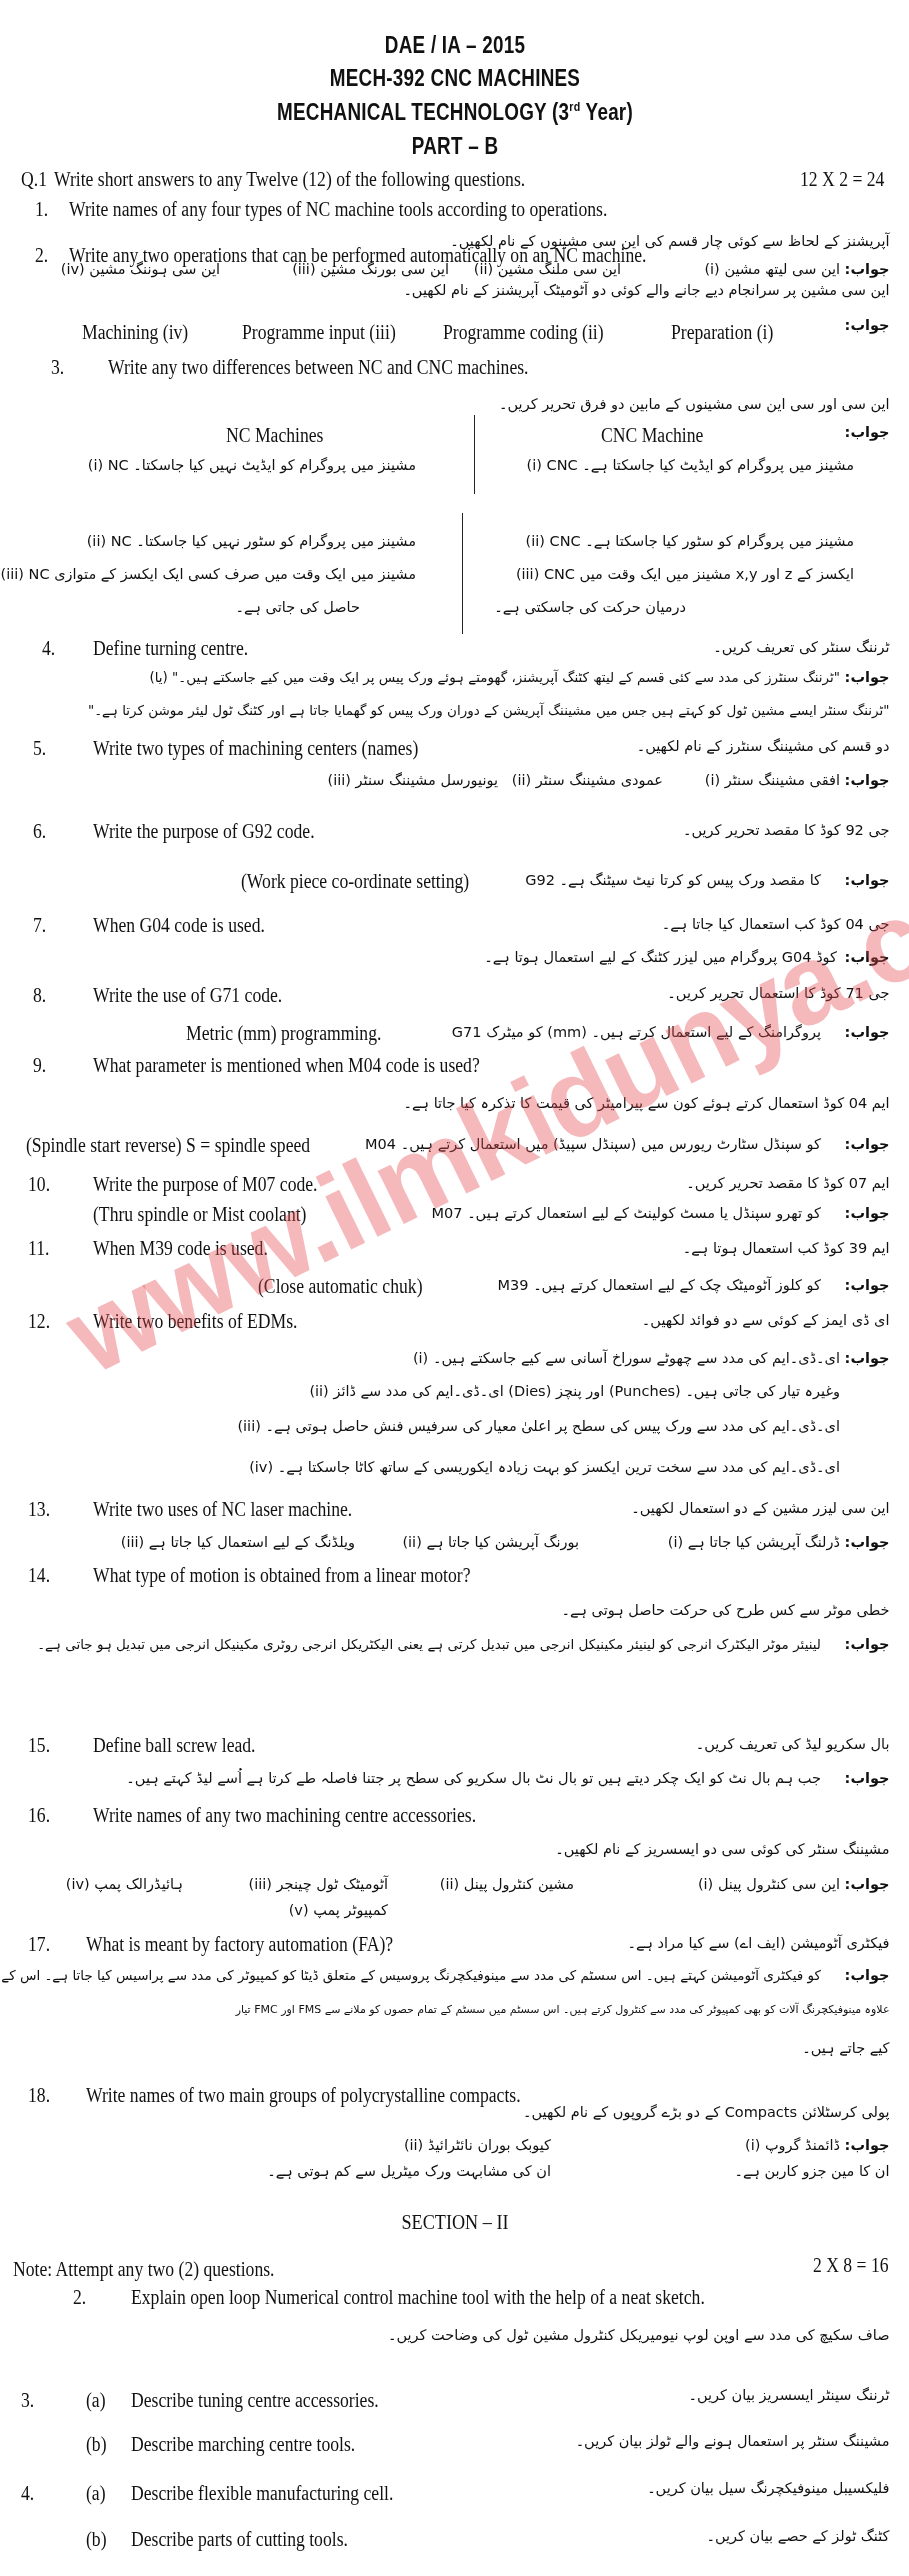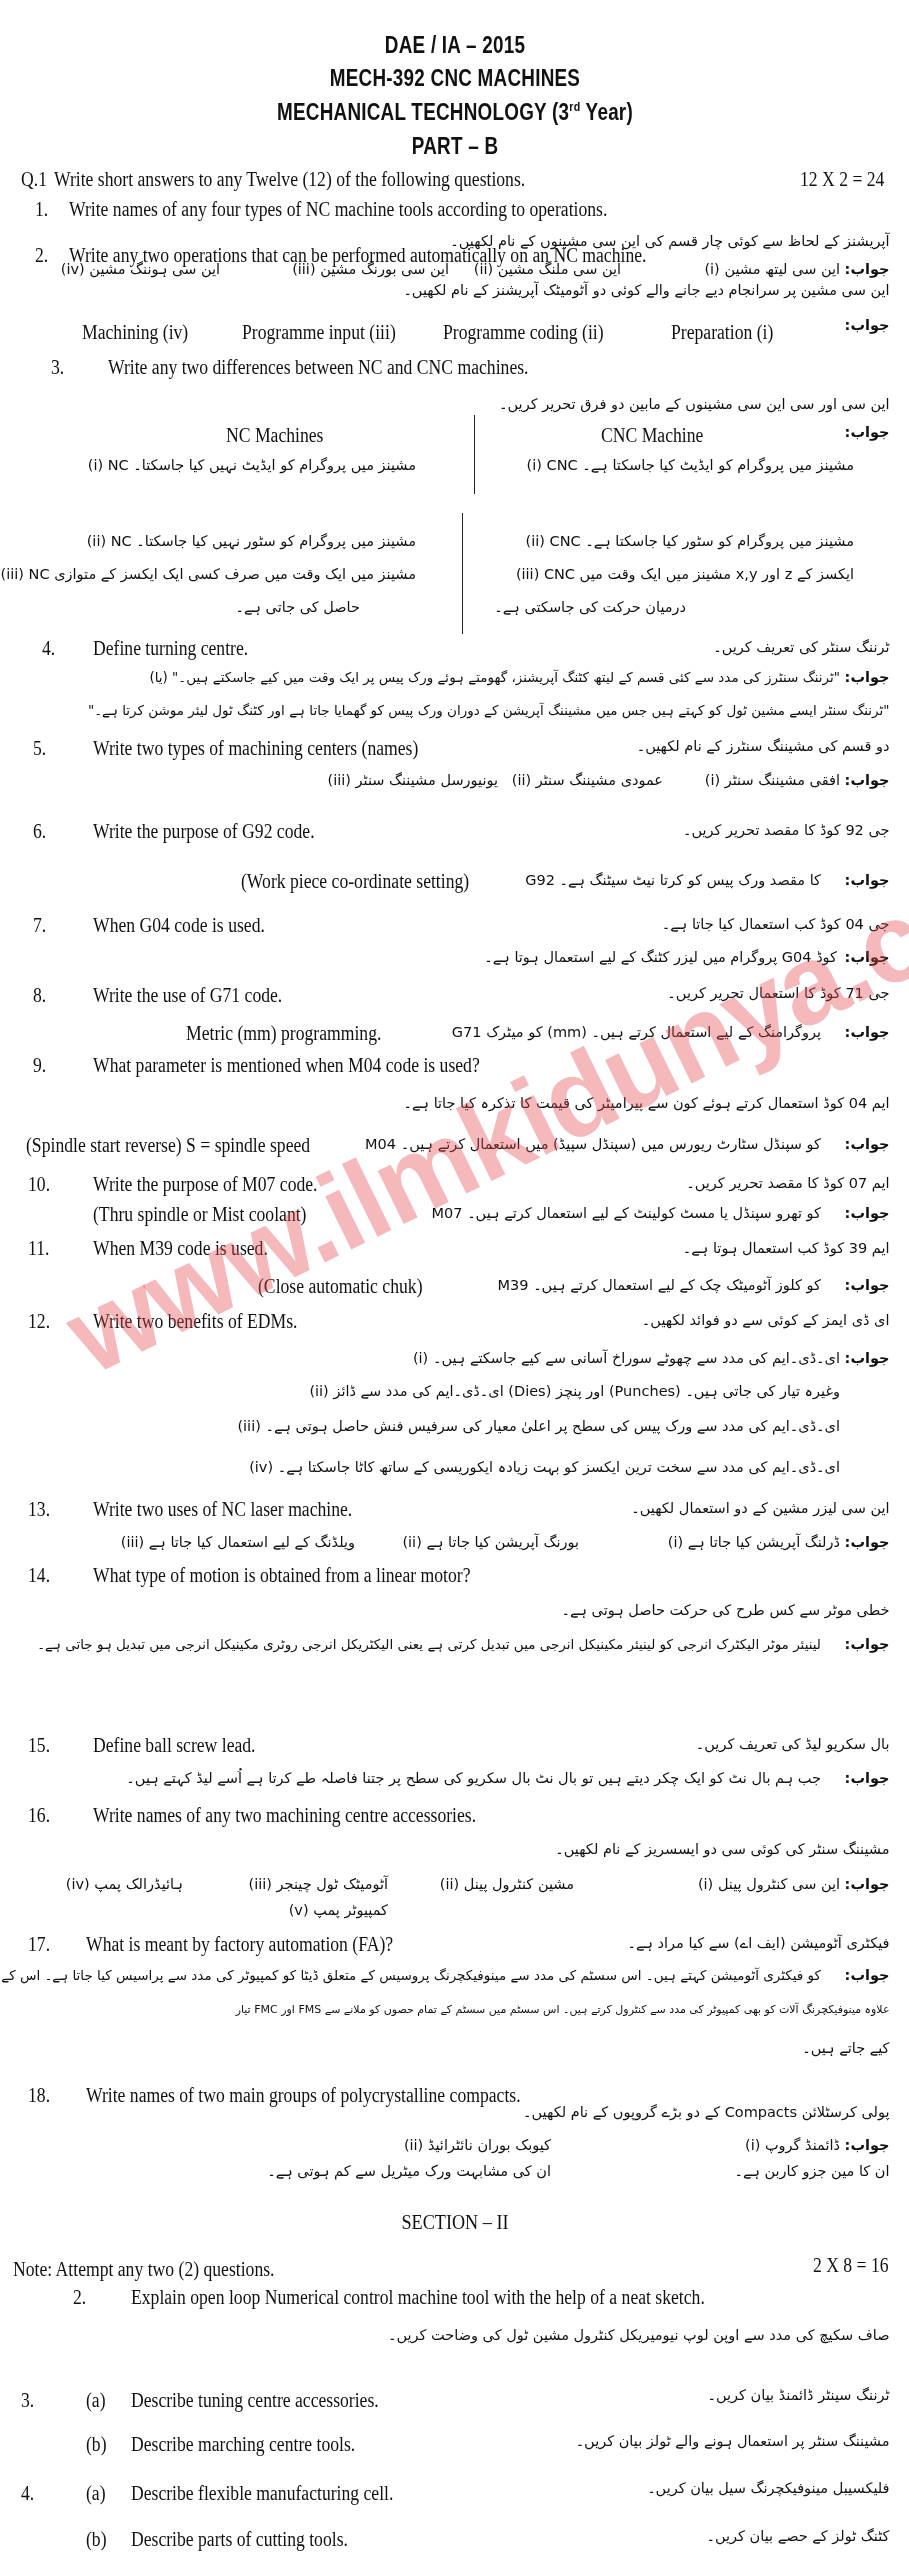--- a/index.html
+++ b/index.html
@@ -183,21 +183,21 @@
 <div class="abs en" style="left:13px;top:2258px;">Note:  Attempt any two (2) questions.</div>
 <div class="abs num" style="left:813px;top:2254px;transform:scaleX(0.86);transform-origin:left;">2 X 8 = 16</div>
 
 <div class="abs en" style="left:73px;top:2286px;">2.</div>
 <div class="abs en" style="left:131px;top:2286px;">Explain open loop Numerical control machine tool with the help of a neat sketch.</div>
 <div class="abs ur" style="right:20.5px;top:2327px;">صاف سکیچ کی مدد سے اوپن لوپ نیومیریکل کنٹرول مشین ٹول کی وضاحت کریں۔</div>
 
 <div class="abs en" style="left:20.5px;top:2389px;">3.</div>
 <div class="abs en" style="left:86px;top:2389px;">(a)</div>
 <div class="abs en" style="left:131px;top:2389px;">Describe tuning centre accessories.</div>
-<div class="abs ur" style="right:20.5px;top:2387px;">ٹرننگ سینٹر ڈائمنڈ بیان کریں۔</div>
+<div class="abs ur" style="right:20.5px;top:2387px;">ٹرننگ سینٹر ایسسریز بیان کریں۔</div>
 
 <div class="abs en" style="left:86px;top:2433px;">(b)</div>
 <div class="abs en" style="left:131px;top:2433px;">Describe marching centre tools.</div>
 <div class="abs ur" style="right:20.5px;top:2433px;">مشیننگ سنٹر پر استعمال ہونے والے ٹولز بیان کریں۔</div>
 
 <div class="abs en" style="left:20.5px;top:2482px;">4.</div>
 <div class="abs en" style="left:86px;top:2482px;">(a)</div>
 <div class="abs en" style="left:131px;top:2482px;">Describe flexible manufacturing cell.</div>
 <div class="abs ur" style="right:20.5px;top:2480px;">فلیکسیبل مینوفیکچرنگ سیل بیان کریں۔</div>
 

